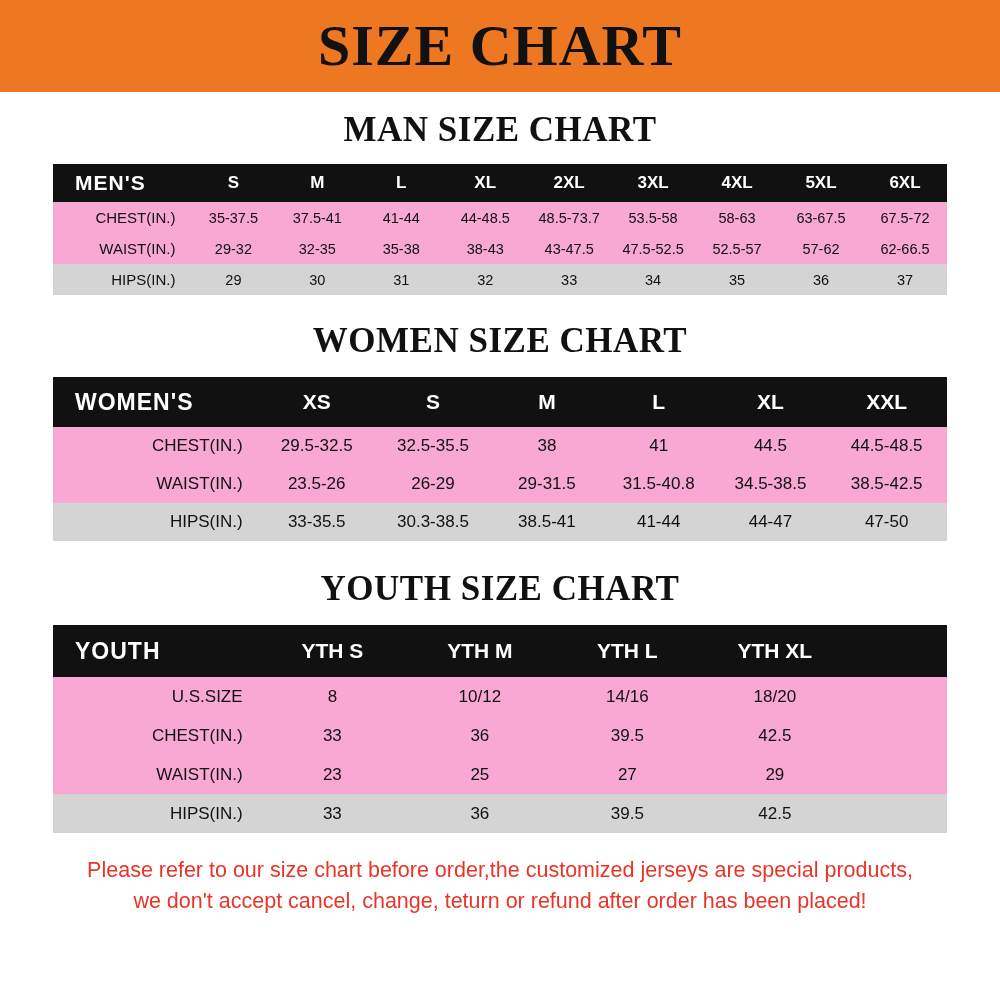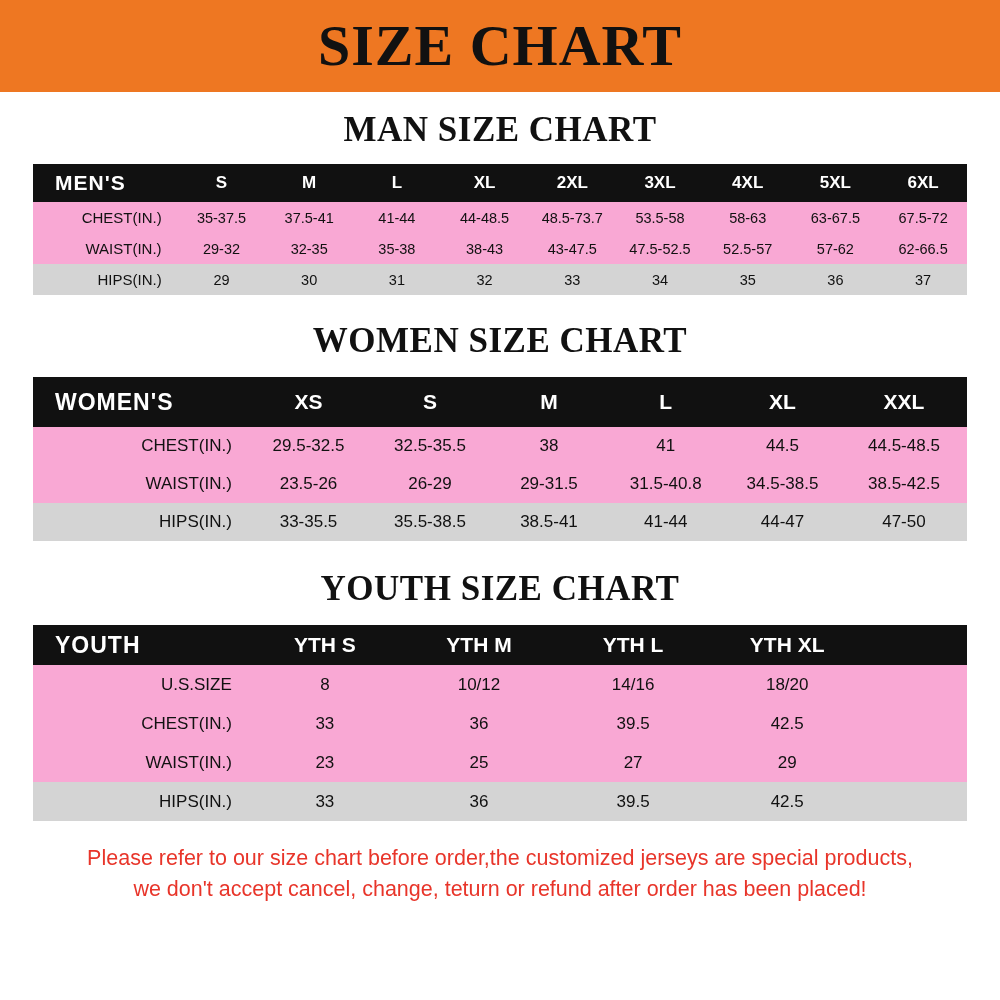--- a/index.html
+++ b/index.html
@@ -41,21 +41,21 @@
     font-family: "Liberation Serif", serif;
     font-weight: bold;
     color: #111111;
     letter-spacing: 0.5px;
   }
   .title-man    { font-size: 35px; margin-top: 18px; margin-bottom: 14px; }
   .title-women  { font-size: 35px; margin-top: 26px; margin-bottom: 16px; }
   .title-youth  { font-size: 35px; margin-top: 28px; margin-bottom: 16px; }
 
   
-  .tbl-wrap { padding: 0 33px; }
+  .tbl-wrap { padding: 0 53px; }
   table {
     width: 100%;
     border-collapse: collapse;
     table-layout: fixed;
   }
   table td, table th {
     padding: 0;
     text-align: center;
     font-weight: normal;
     color: #111111;
@@ -85,21 +85,21 @@
   #men-table tbody td { height: 31px; font-size: 14.5px; }
   #men-table tbody td.row-label { font-size: 15px; }
 
   
   #women-table thead th { height: 50px; font-size: 21px; }
   #women-table thead th.hdr-label { font-size: 23px; }
   #women-table tbody td { height: 38px; font-size: 17px; }
   #women-table tbody td.row-label { font-size: 17px; }
 
   
-  #youth-table thead th { height: 40px; font-size: 21px; }
+  #youth-table thead th { height: 52px; font-size: 21px; }
   #youth-table thead th.hdr-label { font-size: 23px; }
   #youth-table tbody td { height: 39px; font-size: 17px; }
   #youth-table tbody td.row-label { font-size: 17px; }
 
   
   .footer-note {
     margin-top: 22px;
     padding: 0 12px;
     color: #e8352a;
     font-size: 21.5px;
@@ -225,21 +225,21 @@
           <td>23.5-26</td>
           <td>26-29</td>
           <td>29-31.5</td>
           <td>31.5-40.8</td>
           <td>34.5-38.5</td>
           <td>38.5-42.5</td>
         </tr>
         <tr class="alt">
           <td class="row-label">HIPS(IN.)</td>
           <td>33-35.5</td>
-          <td>35.5-38.5</td>
+          <td>30.3-38.5</td>
           <td>38.5-41</td>
           <td>41-44</td>
           <td>44-47</td>
           <td>47-50</td>
         </tr>
       </tbody>
     </table>
   </div>
 
   <div class="section-title title-youth">YOUTH SIZE CHART</div>

